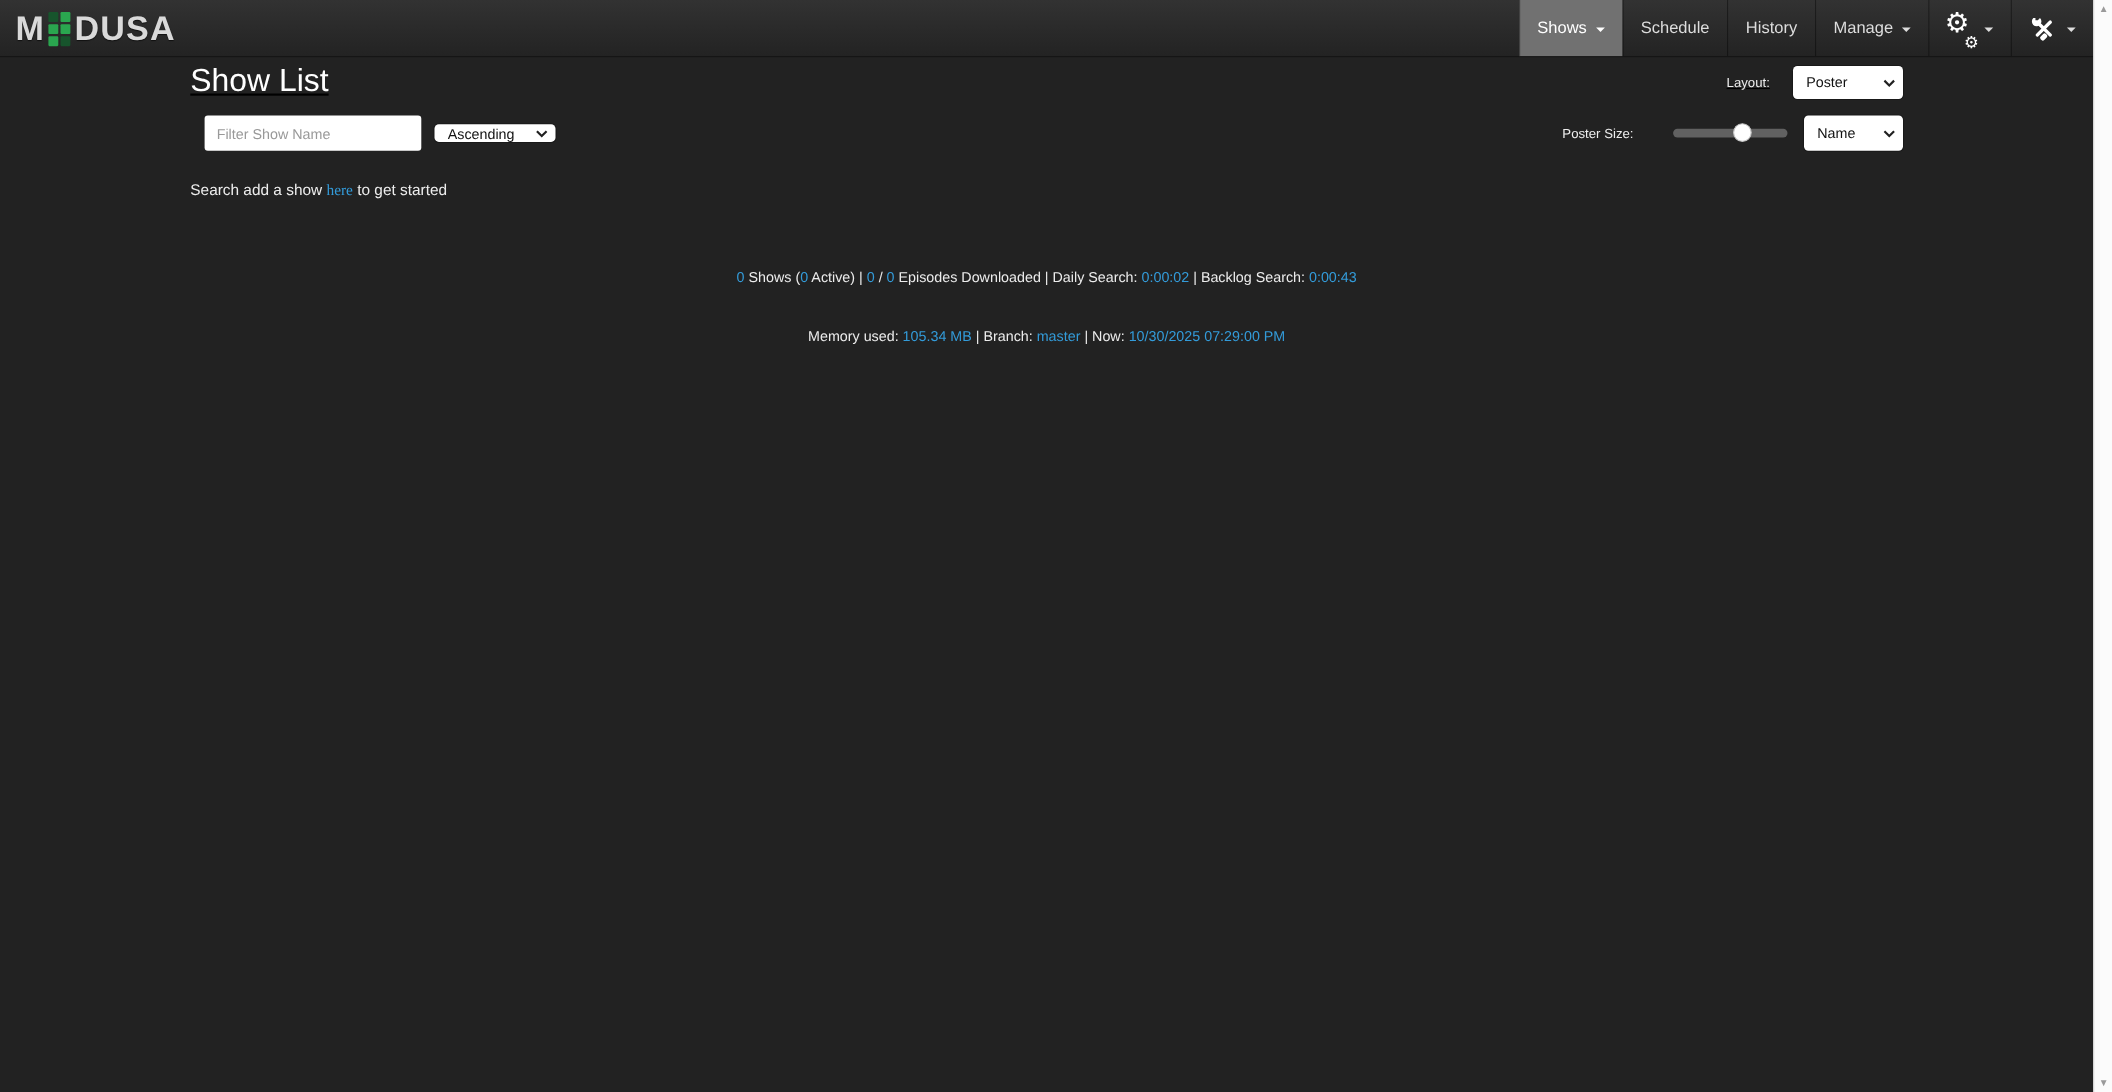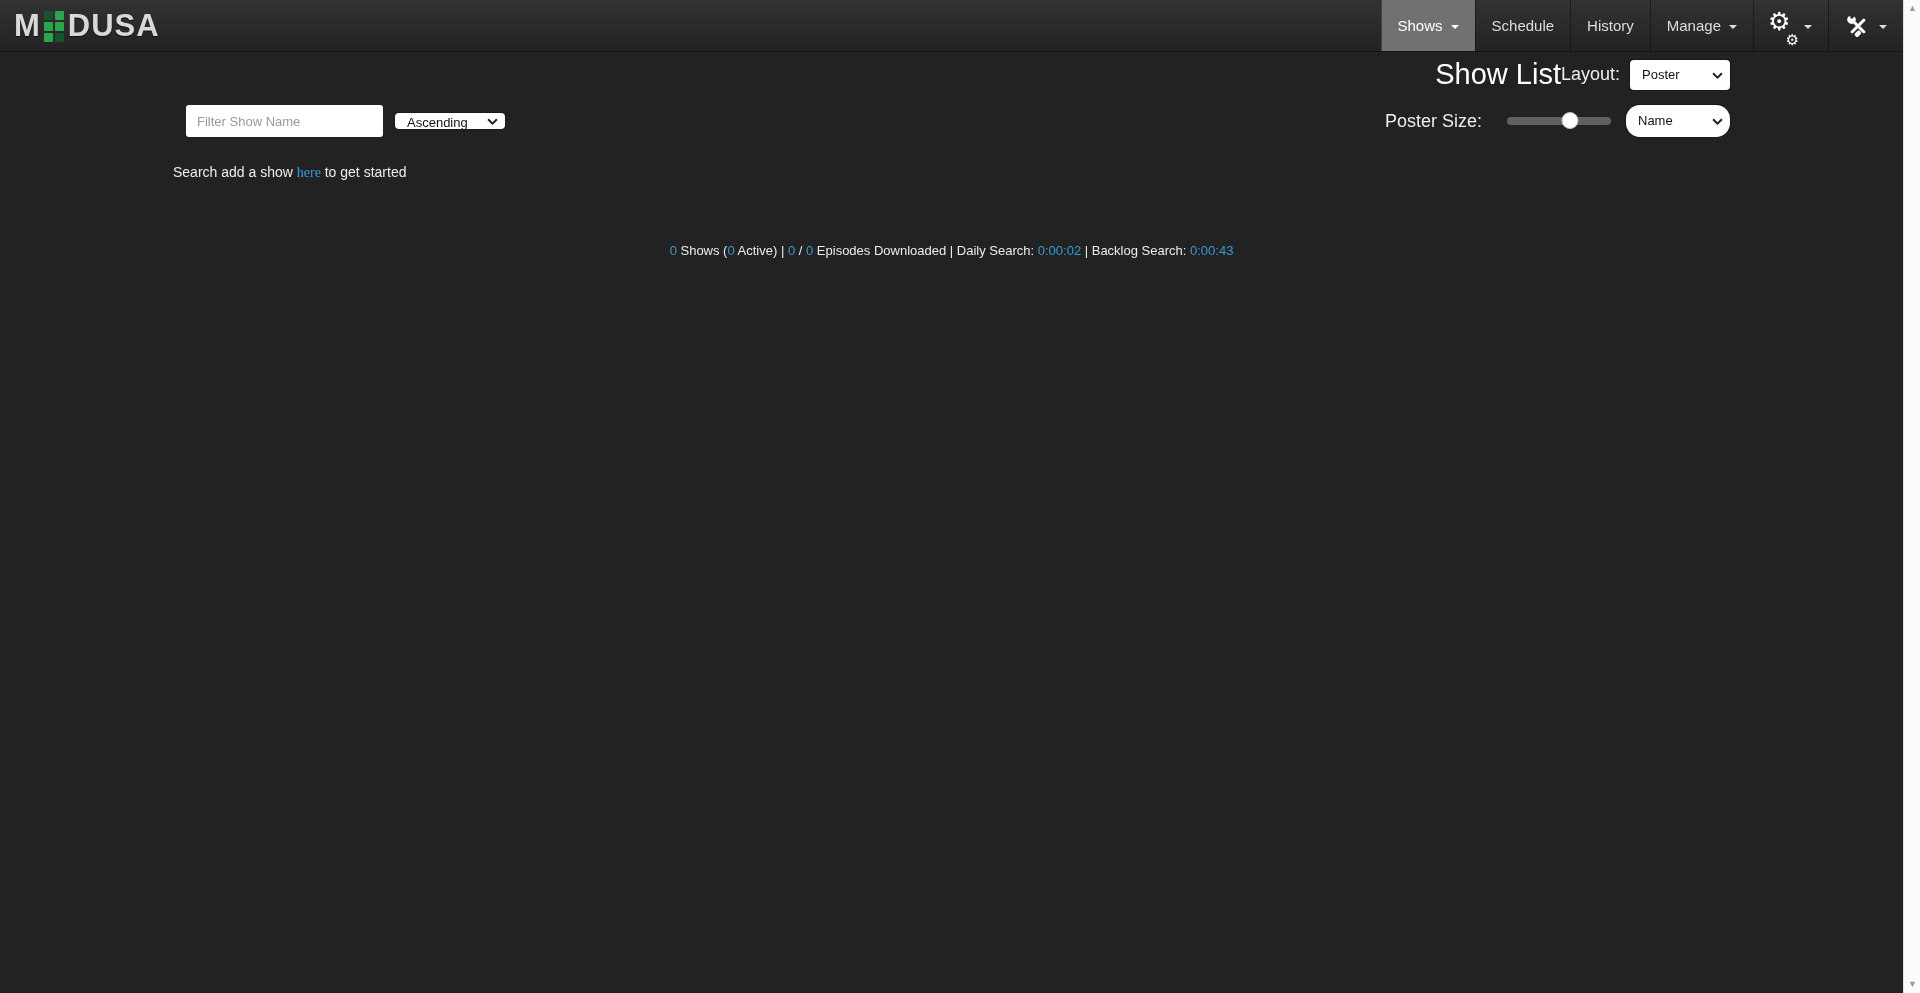--- a/index.html
+++ b/index.html
@@ -55,38 +55,39 @@
     border-left:4px solid transparent;border-right:4px solid transparent;
     border-top:4px solid currentColor;margin-top:2px;
   }
   .gear-wrap{position:relative;display:inline-block;width:26px;height:30px;color:#fff;}
   .gear-big{position:absolute;left:-2px;top:-5px;font-size:25px;line-height:30px;}
   .gear-small{position:absolute;right:-3px;bottom:-6px;font-size:15px;line-height:15px;}
   .tools-icon{display:inline-block;width:26px;height:26px;}
 
   
   .row1{
-    display:flex;justify-content:flex-end;align-items:center;
+    display:flex;justify-content:space-between;align-items:center;
     padding:6px 190px 0 173px;
+    text-decoration:underline;
   }
   h1.page-title{margin:0;color:#ffffff;font-size:29px;font-weight:400;}
   .ctl{display:flex;align-items:center;}
-  .ctl-label{color:#eeeeee;font-size:18px;margin-right:10px;white-space:nowrap;}
+  .ctl-label{color:#eeeeee;font-size:12px;margin-right:21px;white-space:nowrap;}
 
   .sel{position:relative;background:#ffffff;border-radius:4px;height:30px;box-shadow:0 0 0 1px rgba(0,0,0,.25);}
   .sel select{
     -webkit-appearance:none;appearance:none;
     width:100%;height:100%;border:0;background:transparent;
     font-family:"Liberation Sans",sans-serif;font-size:13px;color:#111;
     padding:0 26px 1px 12px;cursor:pointer;outline:none;
   }
   .sel .chev{position:absolute;right:7px;top:50%;margin-top:-5px;pointer-events:none;}
   .sel-layout{width:100px;}
   .sel-sort{width:110px;height:16px;}
-  .sel-name{width:104px;height:32px;border-radius:14px;}
+  .sel-name{width:90px;height:32px;}
 
   .row2{
     display:flex;justify-content:space-between;align-items:center;
     padding:14px 190px 0 186px;
   }
   .left-ctls{display:flex;align-items:center;gap:12px;}
   .filter-input{
     width:197px;height:32px;border:0;border-radius:3px;
     background:#ffffff;color:#be185d;font-size:13px;
     font-family:"Liberation Sans",sans-serif;
@@ -226,20 +227,21 @@
             </svg>
         </div>
       </div>
     </div>
 
     <p class="empty-msg"><span>Search add a show </span><a>here</a><span> to get started</span>
     </p>
 
     <footer class="footer">
       <div><span class="fv">0</span><span> Shows (</span><span class="fv">0</span><span> Active) | </span><span class="fv">0</span><span> / </span><span class="fv">0</span><span> Episodes Downloaded | Daily Search: </span><span class="fv">0:00:02</span><span> | Backlog Search: </span><span class="fv">0:00:43</span></div>
+      <div><span>Memory used: </span><span class="fv">105.34 MB</span><span> | Branch: </span><span class="fv">master</span><span> | Now: </span><span class="fv">10/30/2025 07:29:00 PM</span></div>
     </footer>
   </main>
 
   <div class="scrollbar">
     <div class="sb-arrow up">▲</div>
     <div class="sb-arrow down">▼</div>
   </div>
 
 </div>
 

